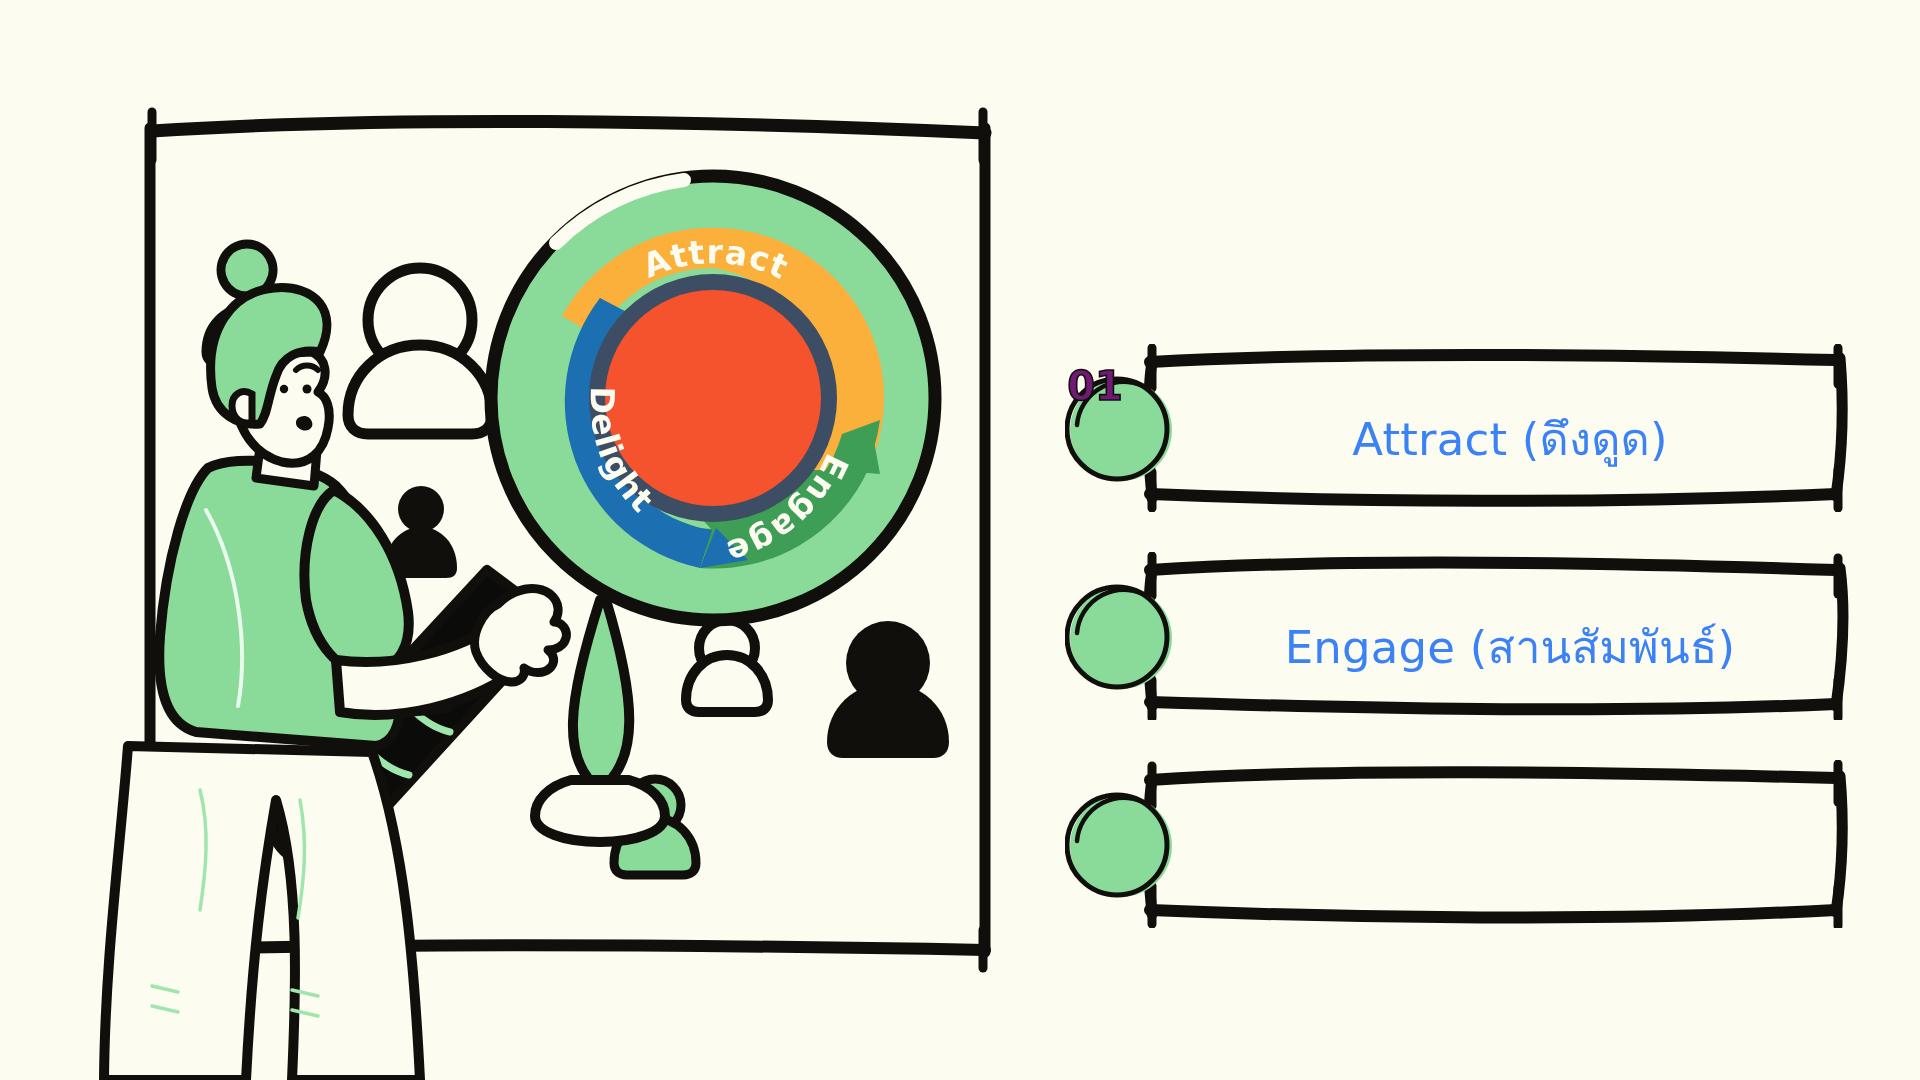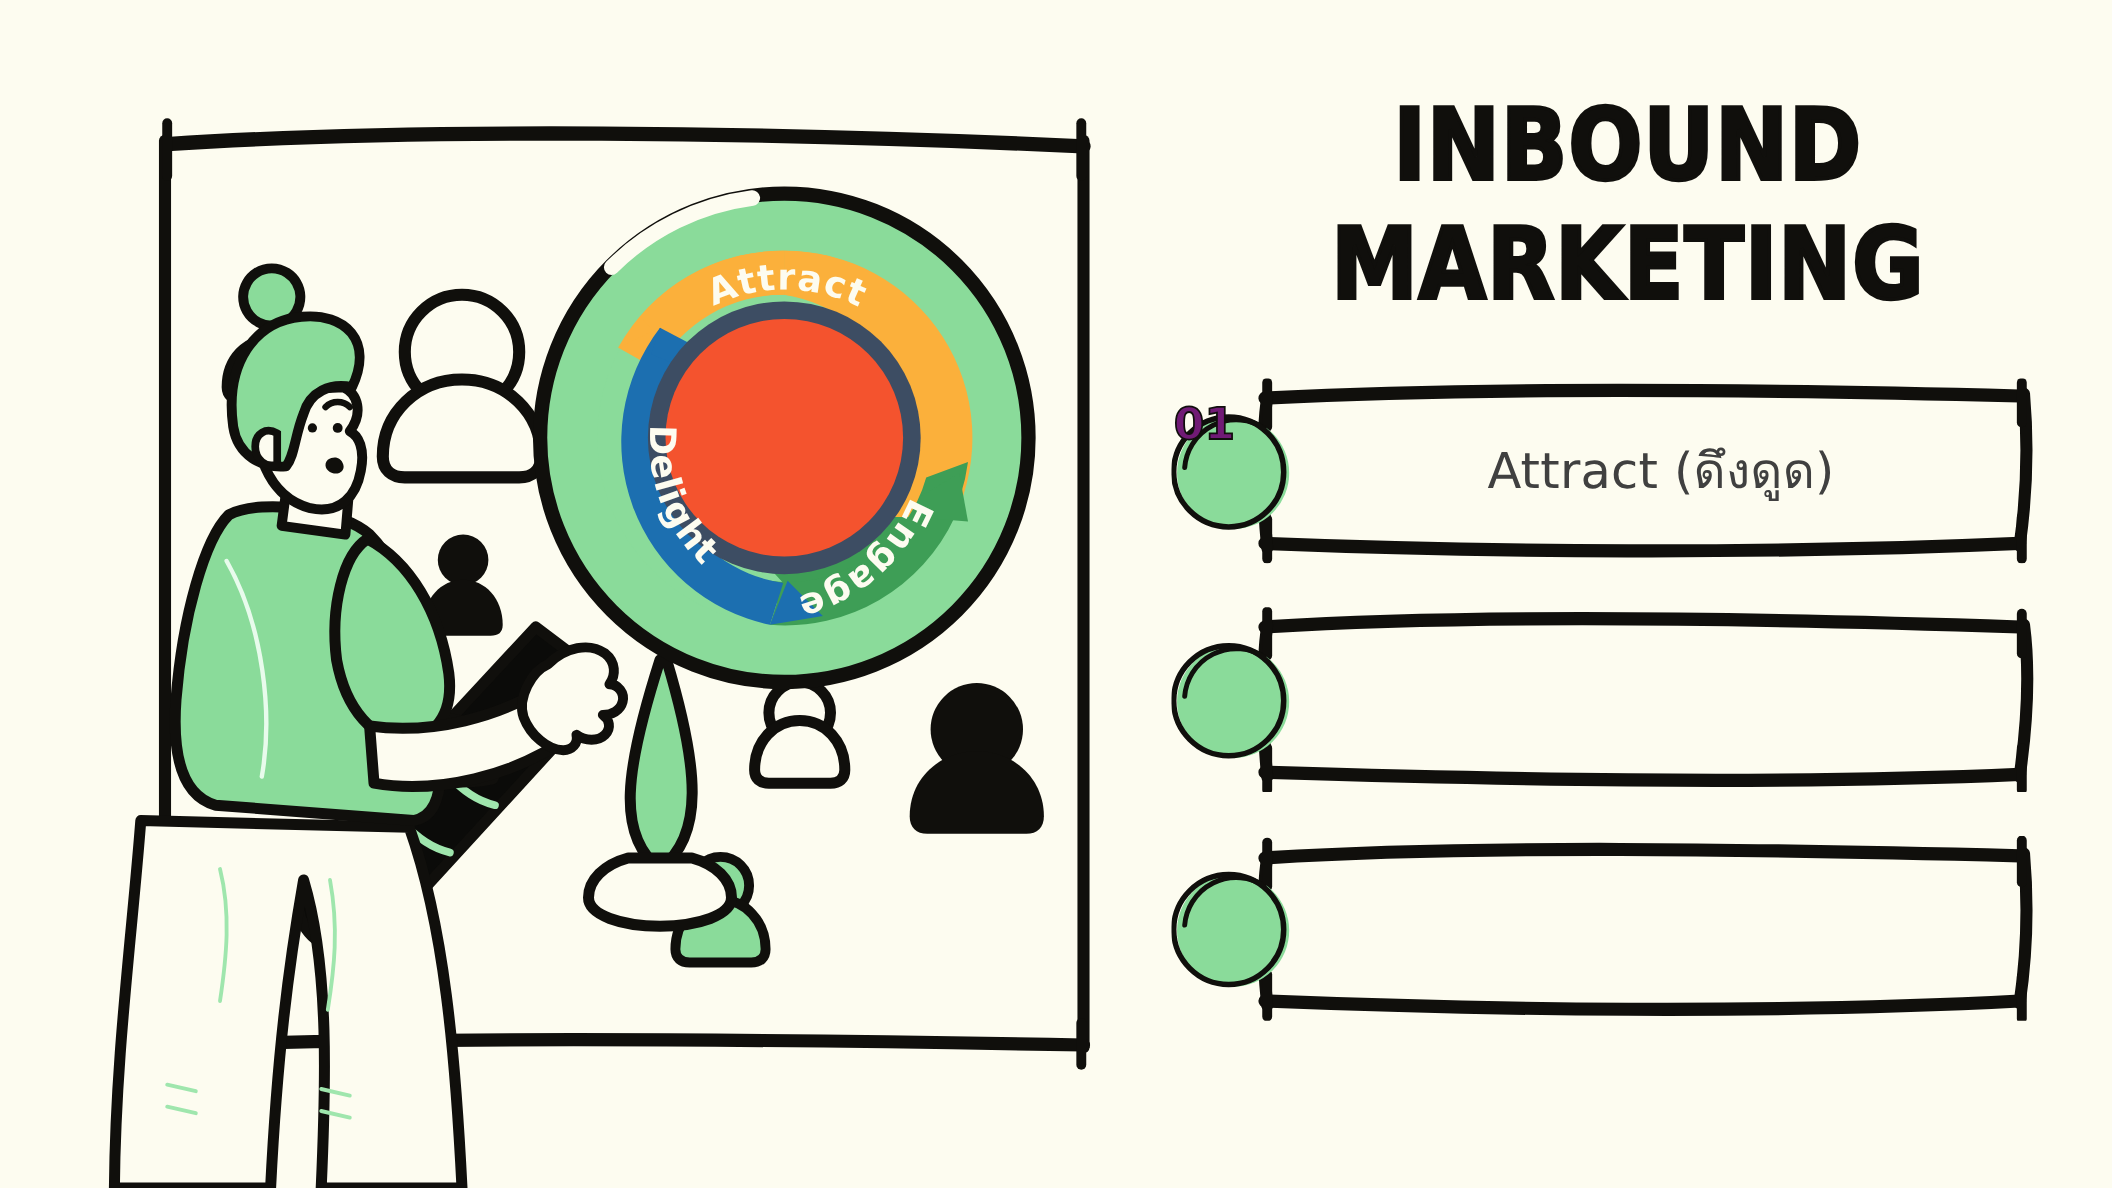--- a/index.html
+++ b/index.html
@@ -60,29 +60,29 @@
   .row-box {
     position: absolute;
     left: 96px; top: 14px;
     width: 716px; height: 168px;
   }
   .row-box svg { display: block; width: 716px; height: 168px; }
 
   .row-label {
     position: absolute;
     left: 150px;
-    top: 14px;
+    top: 25px;
     width: 640px; height: 168px;
     display: flex;
     align-items: center;
     justify-content: center;
     font-family: "DejaVu Sans", sans-serif;
     font-size: 45px;
     font-weight: 400;
-    color: #404040;
+    color: #3b82f6;
     letter-spacing: 0.2px;
     white-space: nowrap;
   }
 
   .badge {
     position: absolute;
     left: 25px; top: 43px;
     width: 112px; height: 112px;
   }
   .badge svg { display: block; width: 112px; height: 112px; }
@@ -249,24 +249,20 @@
         <path d="M296 370 c6-6 16-6 22 0" stroke="#100f0c" stroke-width="6" fill="none" stroke-linecap="round"></path>
         <circle cx="307" cy="389" r="4.5" fill="#100f0c"></circle>
         <circle cx="284" cy="389" r="4.2" fill="#100f0c"></circle>
         <path d="M298 418 c6-4 12-2 14 4 c2 6-4 10-10 8 c-6-2-8-8-4-12 Z" fill="#100f0c"></path>
       </g>
     </svg>
   </div>
 
   <div id="right-panel">
 
-    <div class="title-block">
-      <span class="title-line">INBOUND</span>
-      <span class="title-line second">MARKETING</span>
-    </div>
 
     <div class="rows">
 
       <div class="row">
         <div class="row-box">
           <svg viewBox="0 0 716 168" xmlns="http://www.w3.org/2000/svg">
             <g fill="none" stroke="#100f0c" stroke-linecap="round">
               <path d="M14 18 C 200 8, 460 10, 700 16" stroke-width="12"></path>
               <path d="M704 14 C 708 60, 706 110, 700 152" stroke-width="11"></path>
               <path d="M700 150 C 470 160, 210 158, 14 150" stroke-width="12"></path>
@@ -304,20 +300,21 @@
             </g>
           </svg>
         </div>
         <div class="badge">
           <svg viewBox="0 0 112 112" xmlns="http://www.w3.org/2000/svg">
             <circle cx="56" cy="57" r="51" fill="#8adb9a"></circle>
             <path d="M12 52 A47 47 0 0 1 84 16" fill="none" stroke="#100f0c" stroke-width="4.5" stroke-linecap="round"></path>
             <circle cx="52" cy="56" r="50" fill="none" stroke="#100f0c" stroke-width="5"></circle>
           </svg>
         </div>
+        <div class="row-label">Engage (สานสัมพันธ์)</div>
       </div>
 
       <div class="row">
         <div class="row-box">
           <svg viewBox="0 0 716 168" xmlns="http://www.w3.org/2000/svg">
             <g fill="none" stroke="#100f0c" stroke-linecap="round">
               <path d="M14 20 C 200 8, 460 12, 700 18" stroke-width="12"></path>
               <path d="M704 16 C 708 62, 706 112, 700 152" stroke-width="11"></path>
               <path d="M700 150 C 470 162, 210 158, 14 150" stroke-width="12"></path>
               <path d="M16 18 C 10 64, 12 114, 16 154" stroke-width="11"></path>

